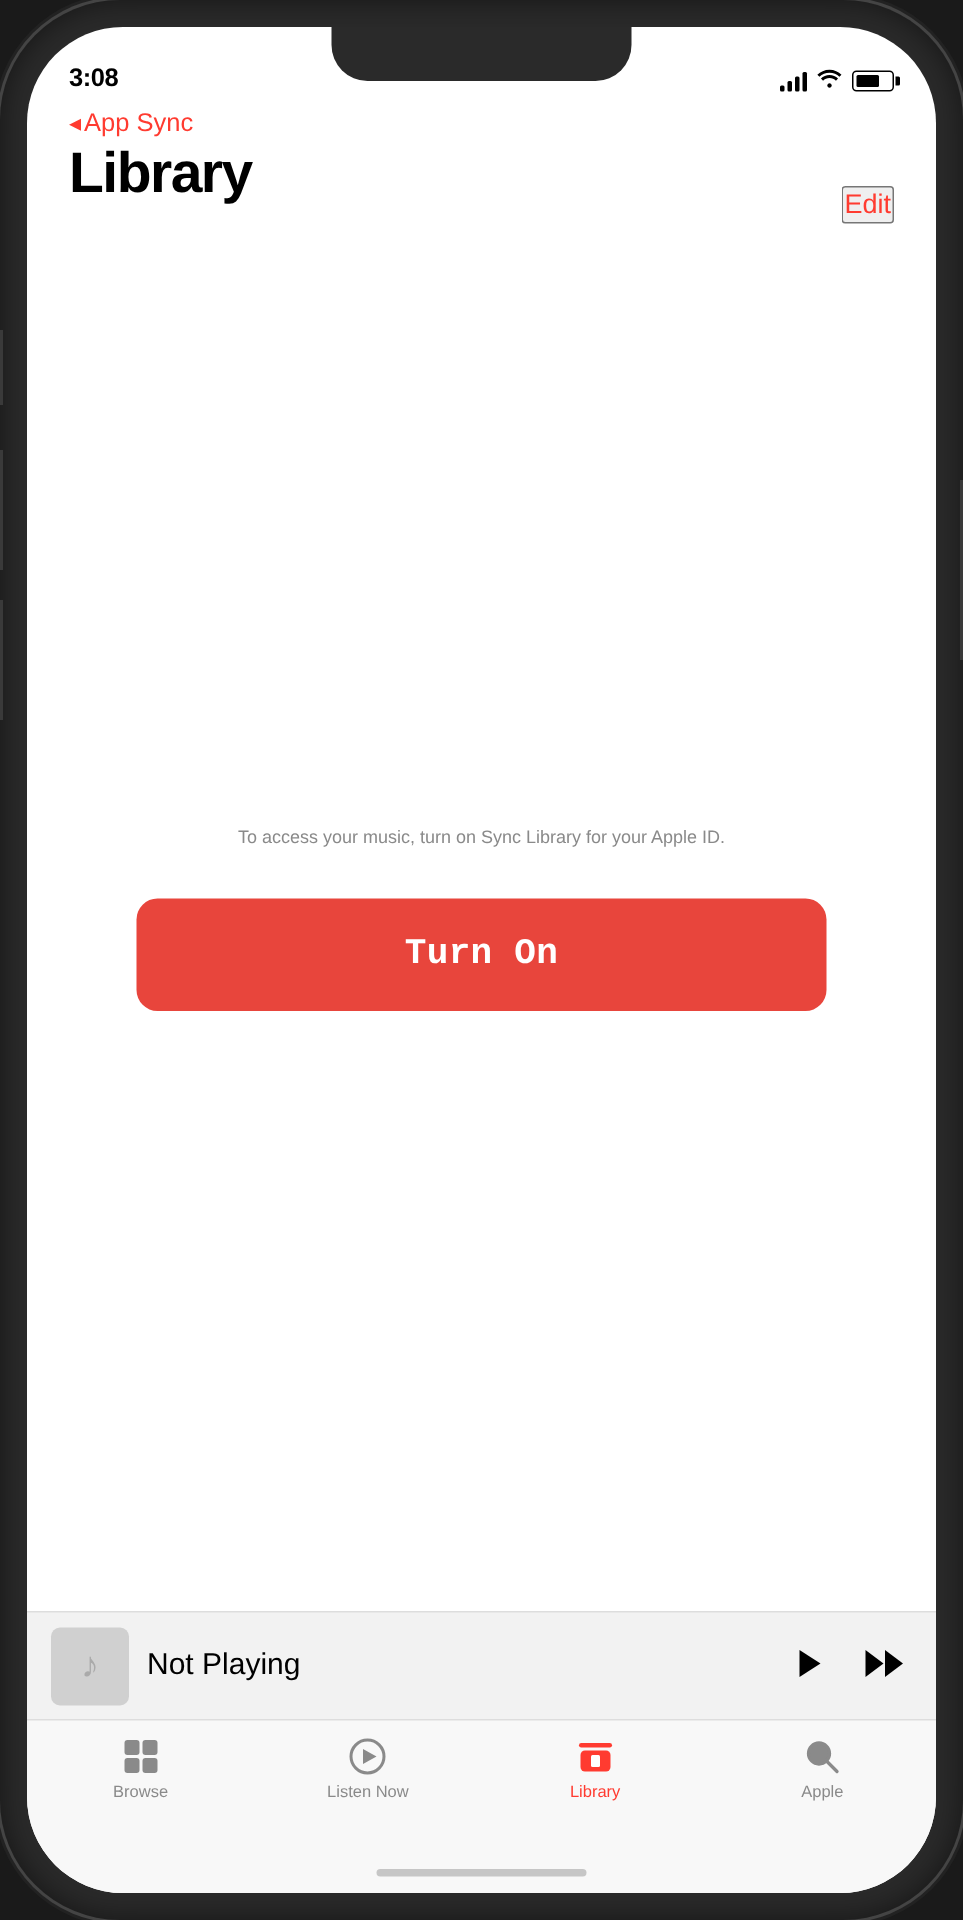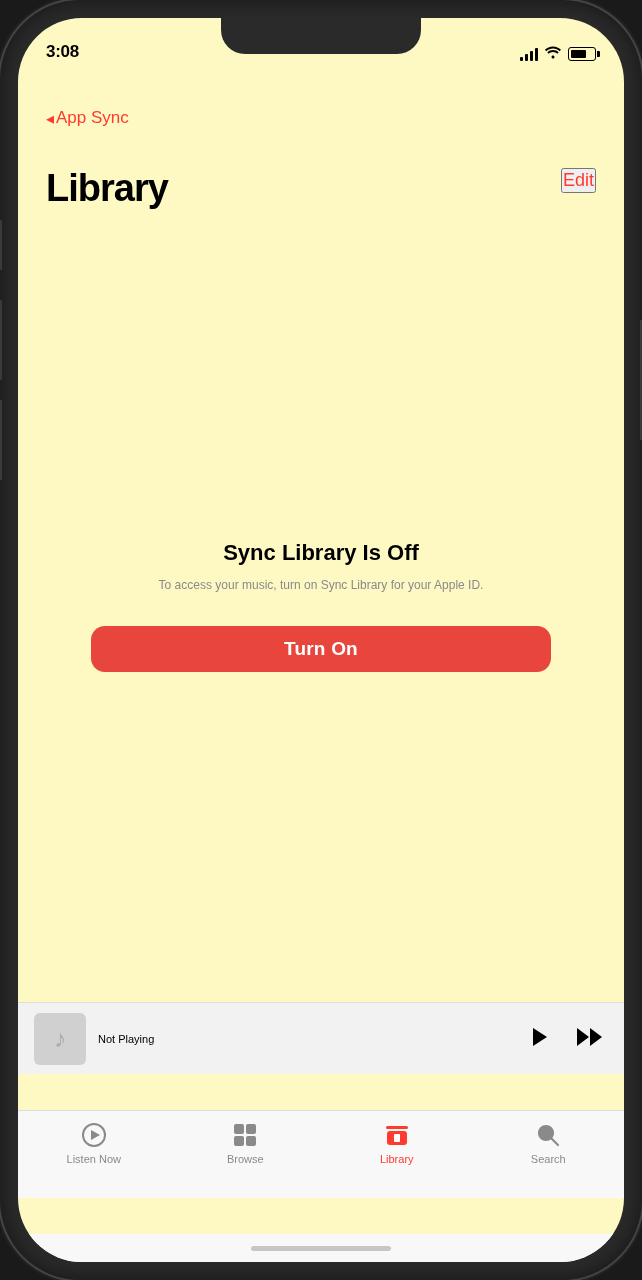--- a/index.html
+++ b/index.html
@@ -60,26 +60,25 @@
       background: #3a3a3a;
       border-radius: 0 3px 3px 0;
     }
 
     .phone-screen {
       position: absolute;
       top: 18px;
       left: 18px;
       right: 18px;
       bottom: 18px;
-      background: #fef9c3;
+      background: #ffffff;
       border-radius: 64px;
       overflow: hidden;
       display: flex;
       flex-direction: column;
-      gap: 36px;
     }
 
     
     .notch {
       position: absolute;
       top: 0;
       left: 50%;
       transform: translateX(-50%);
       width: 200px;
       height: 36px;
@@ -193,21 +192,21 @@
     .page-title {
       font-size: 38px;
       font-weight: 700;
       color: #000;
       letter-spacing: -1px;
       line-height: 1.1;
     }
     .edit-btn {
       font-size: 18px;
       color: #FF3B30;
-      margin-top: 0;
+      margin-top: 28px;
       cursor: pointer;
     }
 
     
     .main-content {
       flex: 1;
       display: flex;
       flex-direction: column;
       align-items: center;
       justify-content: center;
@@ -229,25 +228,26 @@
       margin-bottom: 32px;
     }
 
     .turn-on-btn {
       width: 100%;
       max-width: 460px;
       background: #E8453C;
       color: #fff;
       border: none;
       border-radius: 14px;
-      padding: 12px;
-      font-size: 19px;
+      padding: 24px;
+      font-size: 24px;
       font-weight: 600;
       cursor: pointer;
       letter-spacing: 0.2px;
+      font-family: Liberation Mono, monospace;
     }
 
     
     .mini-player {
       height: 72px;
       background: #f2f2f2;
       display: flex;
       align-items: center;
       padding: 0 16px;
       gap: 12px;
@@ -266,21 +266,21 @@
       flex-shrink: 0;
     }
 
     .music-note {
       font-size: 24px;
       color: #aaa;
     }
 
     .not-playing-text {
       flex: 1;
-      font-size: 11px;
+      font-size: 20px;
       font-weight: 400;
       color: #000;
     }
 
     .player-controls {
       display: flex;
       align-items: center;
       gap: 18px;
     }
 
@@ -401,21 +401,20 @@
         <span>App Sync</span>
       </span>
     </div>
 
     <div class="header">
       <h1 class="page-title">Library</h1>
       <button class="edit-btn">Edit</button>
     </div>
 
     <div class="main-content">
-      <h2 class="sync-title">Sync Library Is Off</h2>
       <p class="sync-desc">To access your music, turn on Sync Library for your Apple ID.</p>
       <button class="turn-on-btn">Turn On</button>
     </div>
 
     <div class="mini-player">
       <div class="album-art">
         <span class="music-note">♪</span>
       </div>
       <span class="not-playing-text">Not Playing</span>
       <div class="player-controls">
@@ -427,63 +426,63 @@
         <button class="ff-btn">
           <svg width="28" height="22" viewBox="0 0 28 22">
             <polygon points="1,2 13,11 1,20" fill="#000"></polygon>
             <polygon points="14,2 26,11 14,20" fill="#000"></polygon>
           </svg>
         </button>
       </div>
     </div>
 
     <div class="tab-bar">
-
-      <div class="tab-item">
-        <div class="tab-icon">
-          <svg width="26" height="26" viewBox="0 0 26 26" fill="#8a8a8a">
-            <circle cx="13" cy="13" r="11" fill="none" stroke="#8a8a8a" stroke-width="2"></circle>
-            <polygon points="10,8 19,13 10,18" fill="#8a8a8a"></polygon>
-          </svg>
-        </div>
-        <span class="tab-label">Listen Now</span>
-      </div>
 
       <div class="tab-item">
         <div class="tab-icon">
           <svg width="26" height="26" viewBox="0 0 26 26" fill="#8a8a8a">
             <rect x="2" y="2" width="10" height="10" rx="2"></rect>
             <rect x="14" y="2" width="10" height="10" rx="2"></rect>
             <rect x="2" y="14" width="10" height="10" rx="2"></rect>
             <rect x="14" y="14" width="10" height="10" rx="2"></rect>
           </svg>
         </div>
         <span class="tab-label">Browse</span>
       </div>
 
+      <div class="tab-item">
+        <div class="tab-icon">
+          <svg width="26" height="26" viewBox="0 0 26 26" fill="#8a8a8a">
+            <circle cx="13" cy="13" r="11" fill="none" stroke="#8a8a8a" stroke-width="2"></circle>
+            <polygon points="10,8 19,13 10,18" fill="#8a8a8a"></polygon>
+          </svg>
+        </div>
+        <span class="tab-label">Listen Now</span>
+      </div>
+
 
       <div class="tab-item">
         <div class="tab-icon active">
           <svg width="26" height="26" viewBox="0 0 26 26" fill="#FF3B30">
             <rect x="2" y="4" width="22" height="3" rx="1.5"></rect>
             <rect x="3" y="9" width="20" height="14" rx="3"></rect>
             <rect x="10" y="12" width="6" height="8" rx="1" fill="white"></rect>
           </svg>
         </div>
         <span class="tab-label active">Library</span>
       </div>
 
       <div class="tab-item">
         <div class="tab-icon">
           <svg width="26" height="26" viewBox="0 0 26 26" fill="none" stroke="#8a8a8a" stroke-width="2.2">
             <circle cx="11" cy="11" r="7"></circle>
             <line x1="16.5" y1="16.5" x2="23" y2="23" stroke-linecap="round"></line>
           </svg>
         </div>
-        <span class="tab-label">Search</span>
+        <span class="tab-label">Apple</span>
       </div>
 
     </div>
 
     <div class="home-indicator">
       <div class="home-bar"></div>
     </div>
   </div>
 </div>
 

